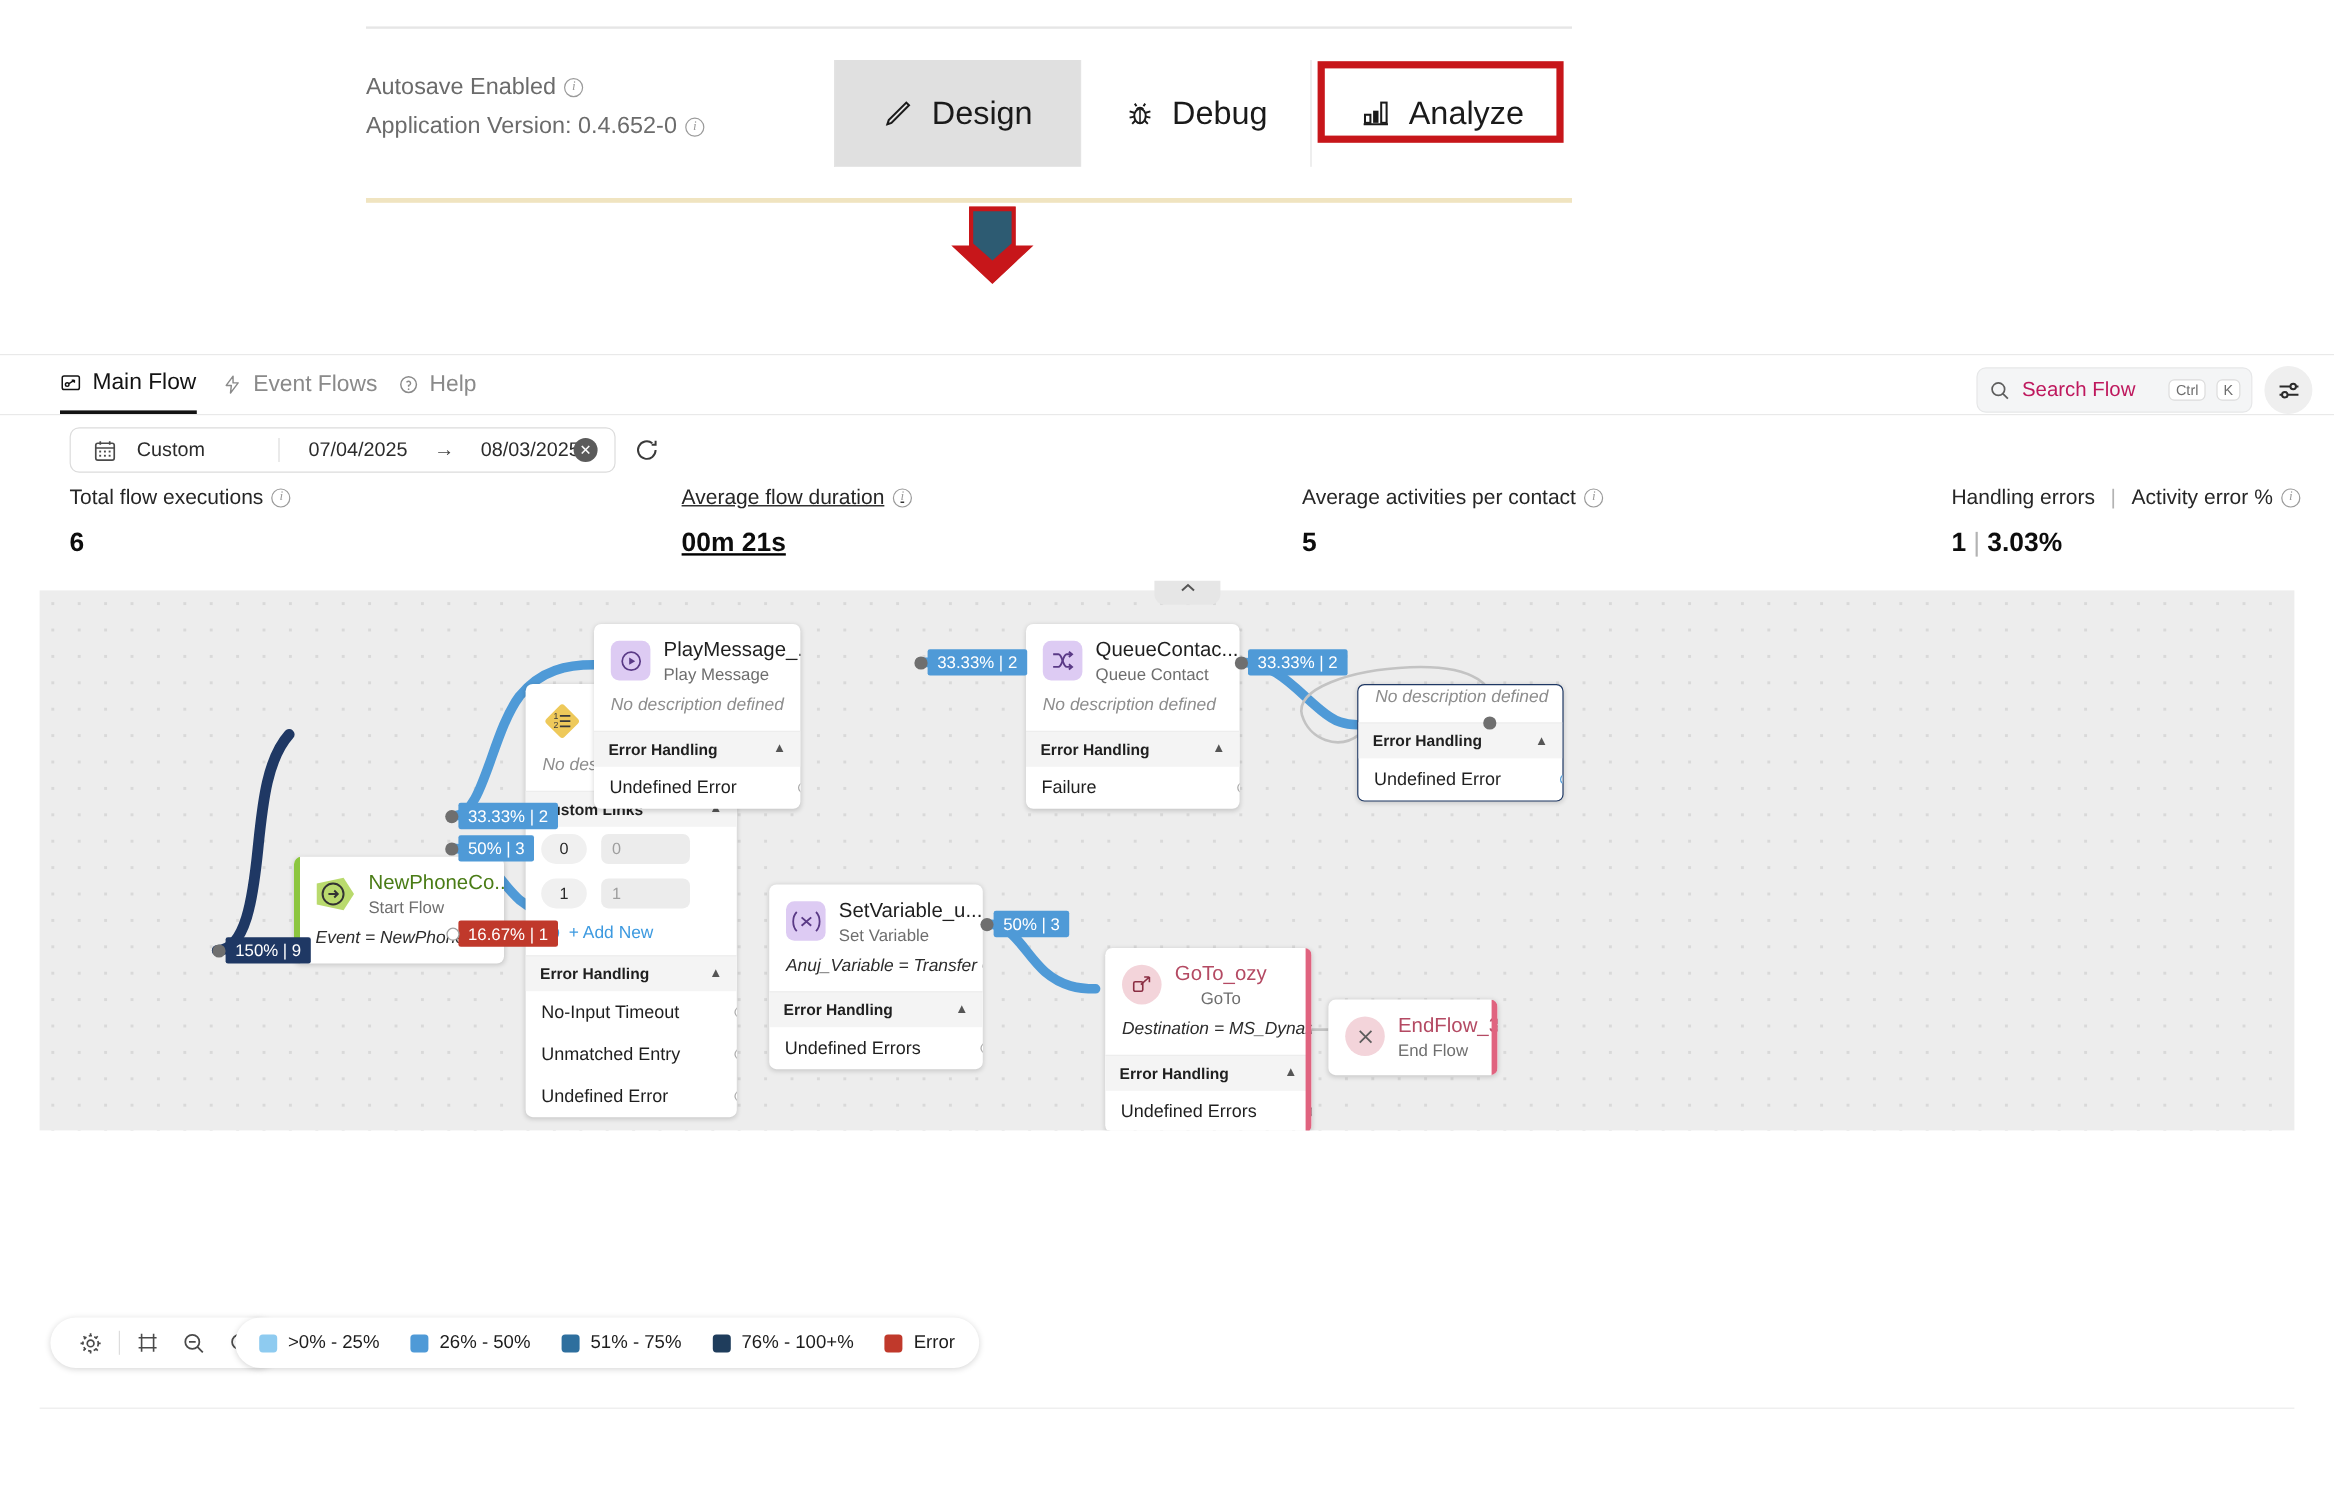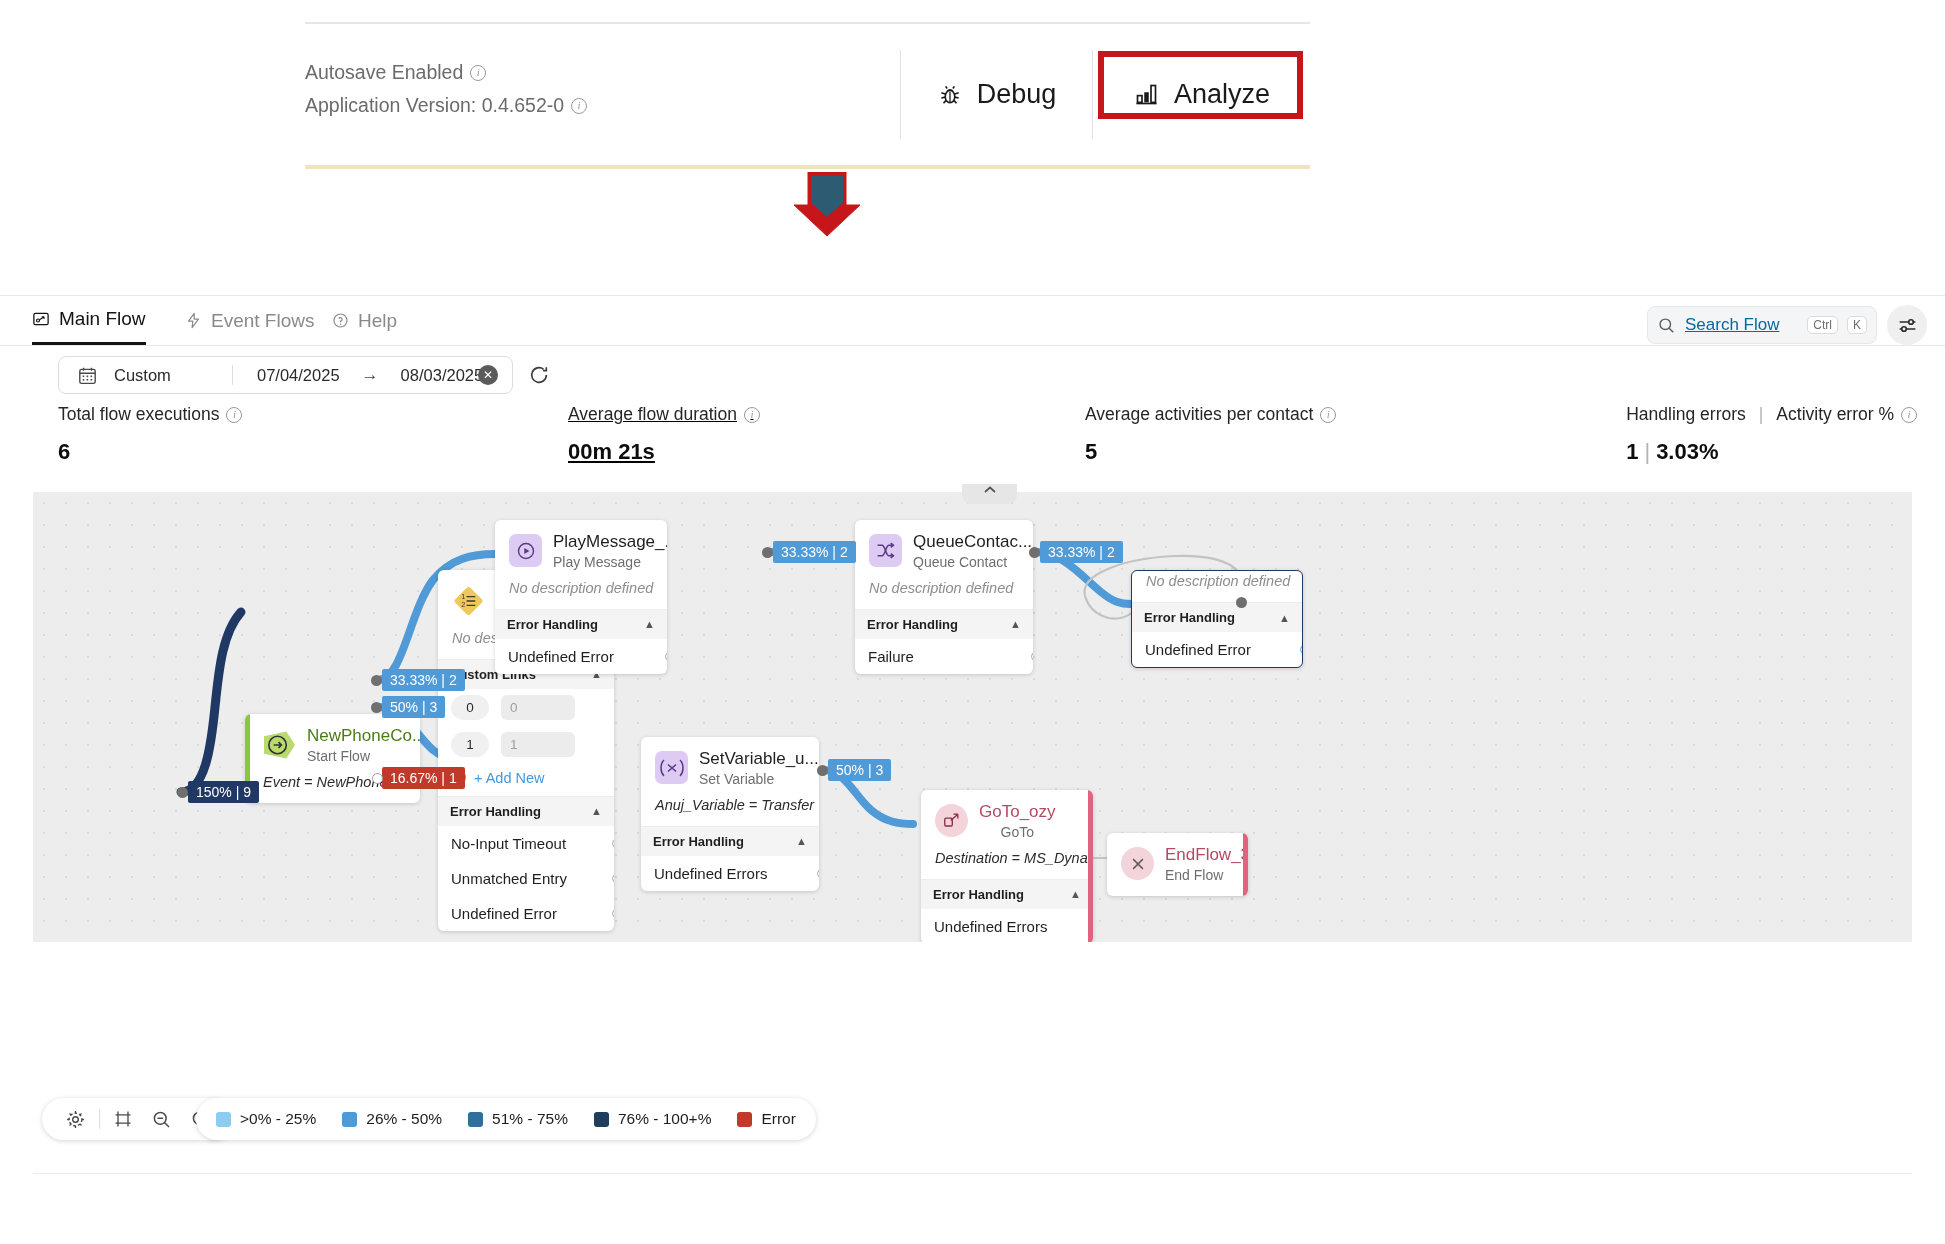--- a/index.html
+++ b/index.html
@@ -70,32 +70,32 @@
   #tabbar {
     position: relative; height: 50px; border-bottom: 1px solid #e9e9e9;
   }
   .nav-tab {
     position: absolute; top: 8px; height: 41px;
     display: flex; align-items: center; gap: 9px;
     font-size: 19px; color: #8a8a8a; cursor: pointer;
     padding-bottom: 8px;
   }
   .nav-tab.active { color: #131313; border-bottom: 3px solid #131313; }
-  #nav-main  { left: 32px; }
+  #nav-main  { left: 50px; }
   #nav-event { left: 185px; }
   #nav-help  { left: 332px; }
 
   #search-flow {
     position: absolute; right: 68px; top: 10px;
     width: 230px; height: 38px;
     background: #f4f5f6; border: 1px solid #e6e7e8; border-radius: 8px;
     display: flex; align-items: center; padding: 0 9px; gap: 9px;
     cursor: text;
   }
-  #search-flow .sf-label { font-size: 17px; color: #0369a1; flex: 1; text-decoration: underline; }
+  #search-flow .sf-label { font-size: 17px; color: #be185d; flex: 1; }
   .kbd {
     background: #ffffff; border: 1px solid #dcdcdc; border-radius: 5px;
     font-size: 12px; color: #6d6d6d; padding: 2px 5px; line-height: 1;
   }
   #filter-btn {
     position: absolute; right: 18px; top: 9px;
     width: 40px; height: 40px; border-radius: 50%;
     background: #efefef; display: flex; align-items: center; justify-content: center;
     cursor: pointer;
   }
@@ -256,20 +256,26 @@
       <div class="autosave-line">
         <span>Autosave Enabled</span>
         <span class="info-circle">i</span>
       </div>
       <div class="autosave-line">
         <span>Application Version: 0.4.652-0</span>
         <span class="info-circle">i</span>
       </div>
     </div>
 
+    <div class="mode-tab" id="tab-design">
+      <svg width="27" height="27" viewBox="0 0 24 24">
+        <path d="M4 20 L7 19 L20 6 L18 4 L5 17 Z" fill="none" stroke="#1a1a1a" stroke-width="1.5"></path>
+      </svg>
+      <span>Design</span>
+    </div>
 
     <div class="mode-tab" id="tab-debug">
       <svg width="26" height="26" viewBox="0 0 24 24">
         <ellipse cx="12" cy="13.5" rx="4.4" ry="5.6" fill="none" stroke="#1a1a1a" stroke-width="1.5"></ellipse>
         <path d="M9.4 8.6 A3 3 0 0 1 14.6 8.6" fill="none" stroke="#1a1a1a" stroke-width="1.5"></path>
         <path d="M9.3 6 L8 4 M14.7 6 L16 4 M7.6 11 L4 10 M16.4 11 L20 10 M7.6 14 L4 14.8 M16.4 14 L20 14.8 M8.4 17 L6 19.6 M15.6 17 L18 19.6" stroke="#1a1a1a" stroke-width="1.5" fill="none"></path>
         <path d="M12 9 L12 19" stroke="#1a1a1a" stroke-width="1.2"></path>
       </svg>
       <span>Debug</span>
     </div>

